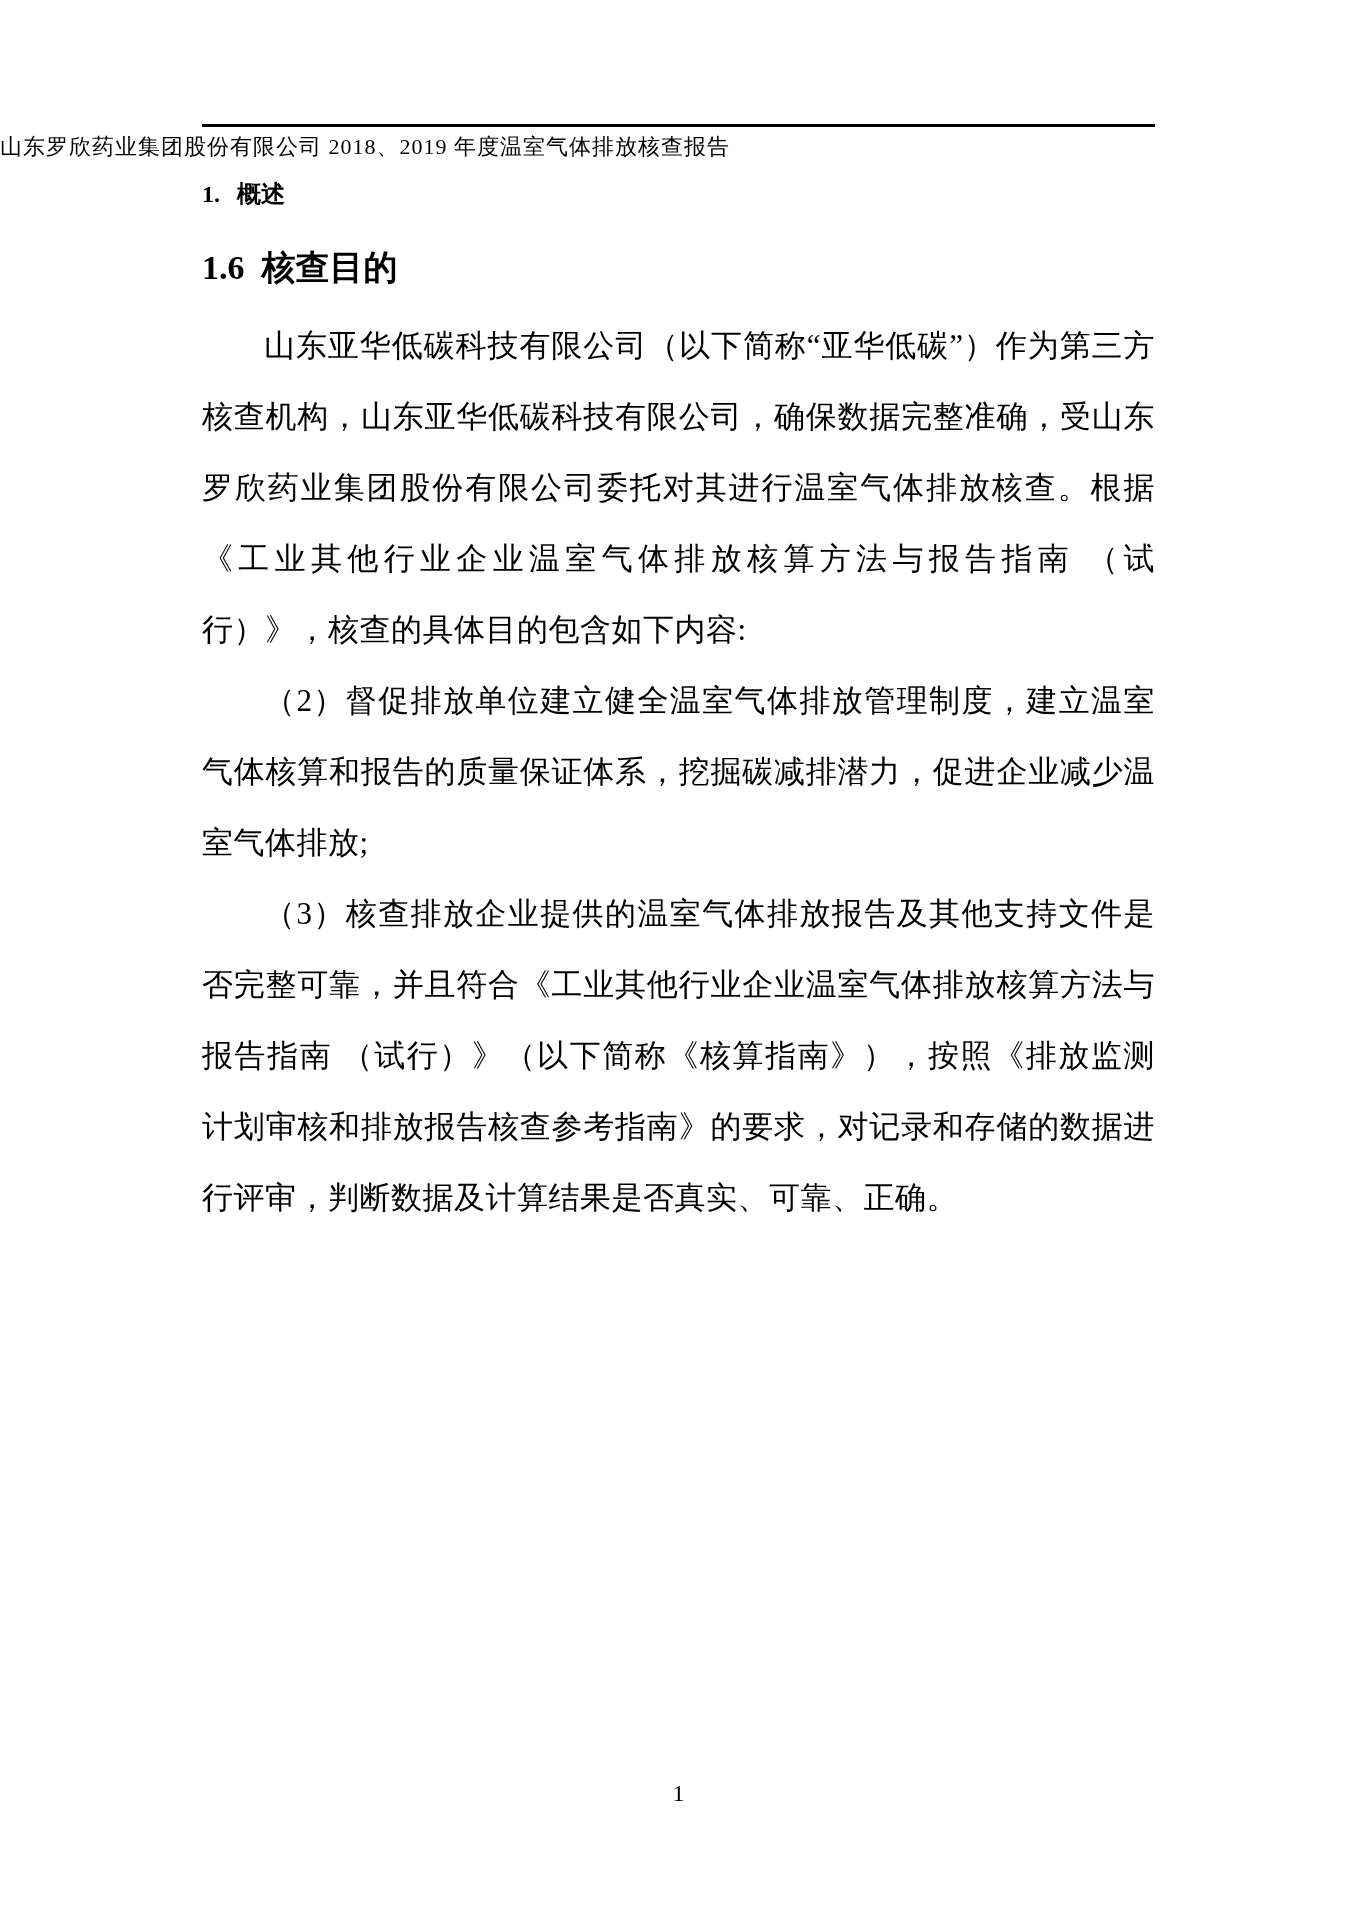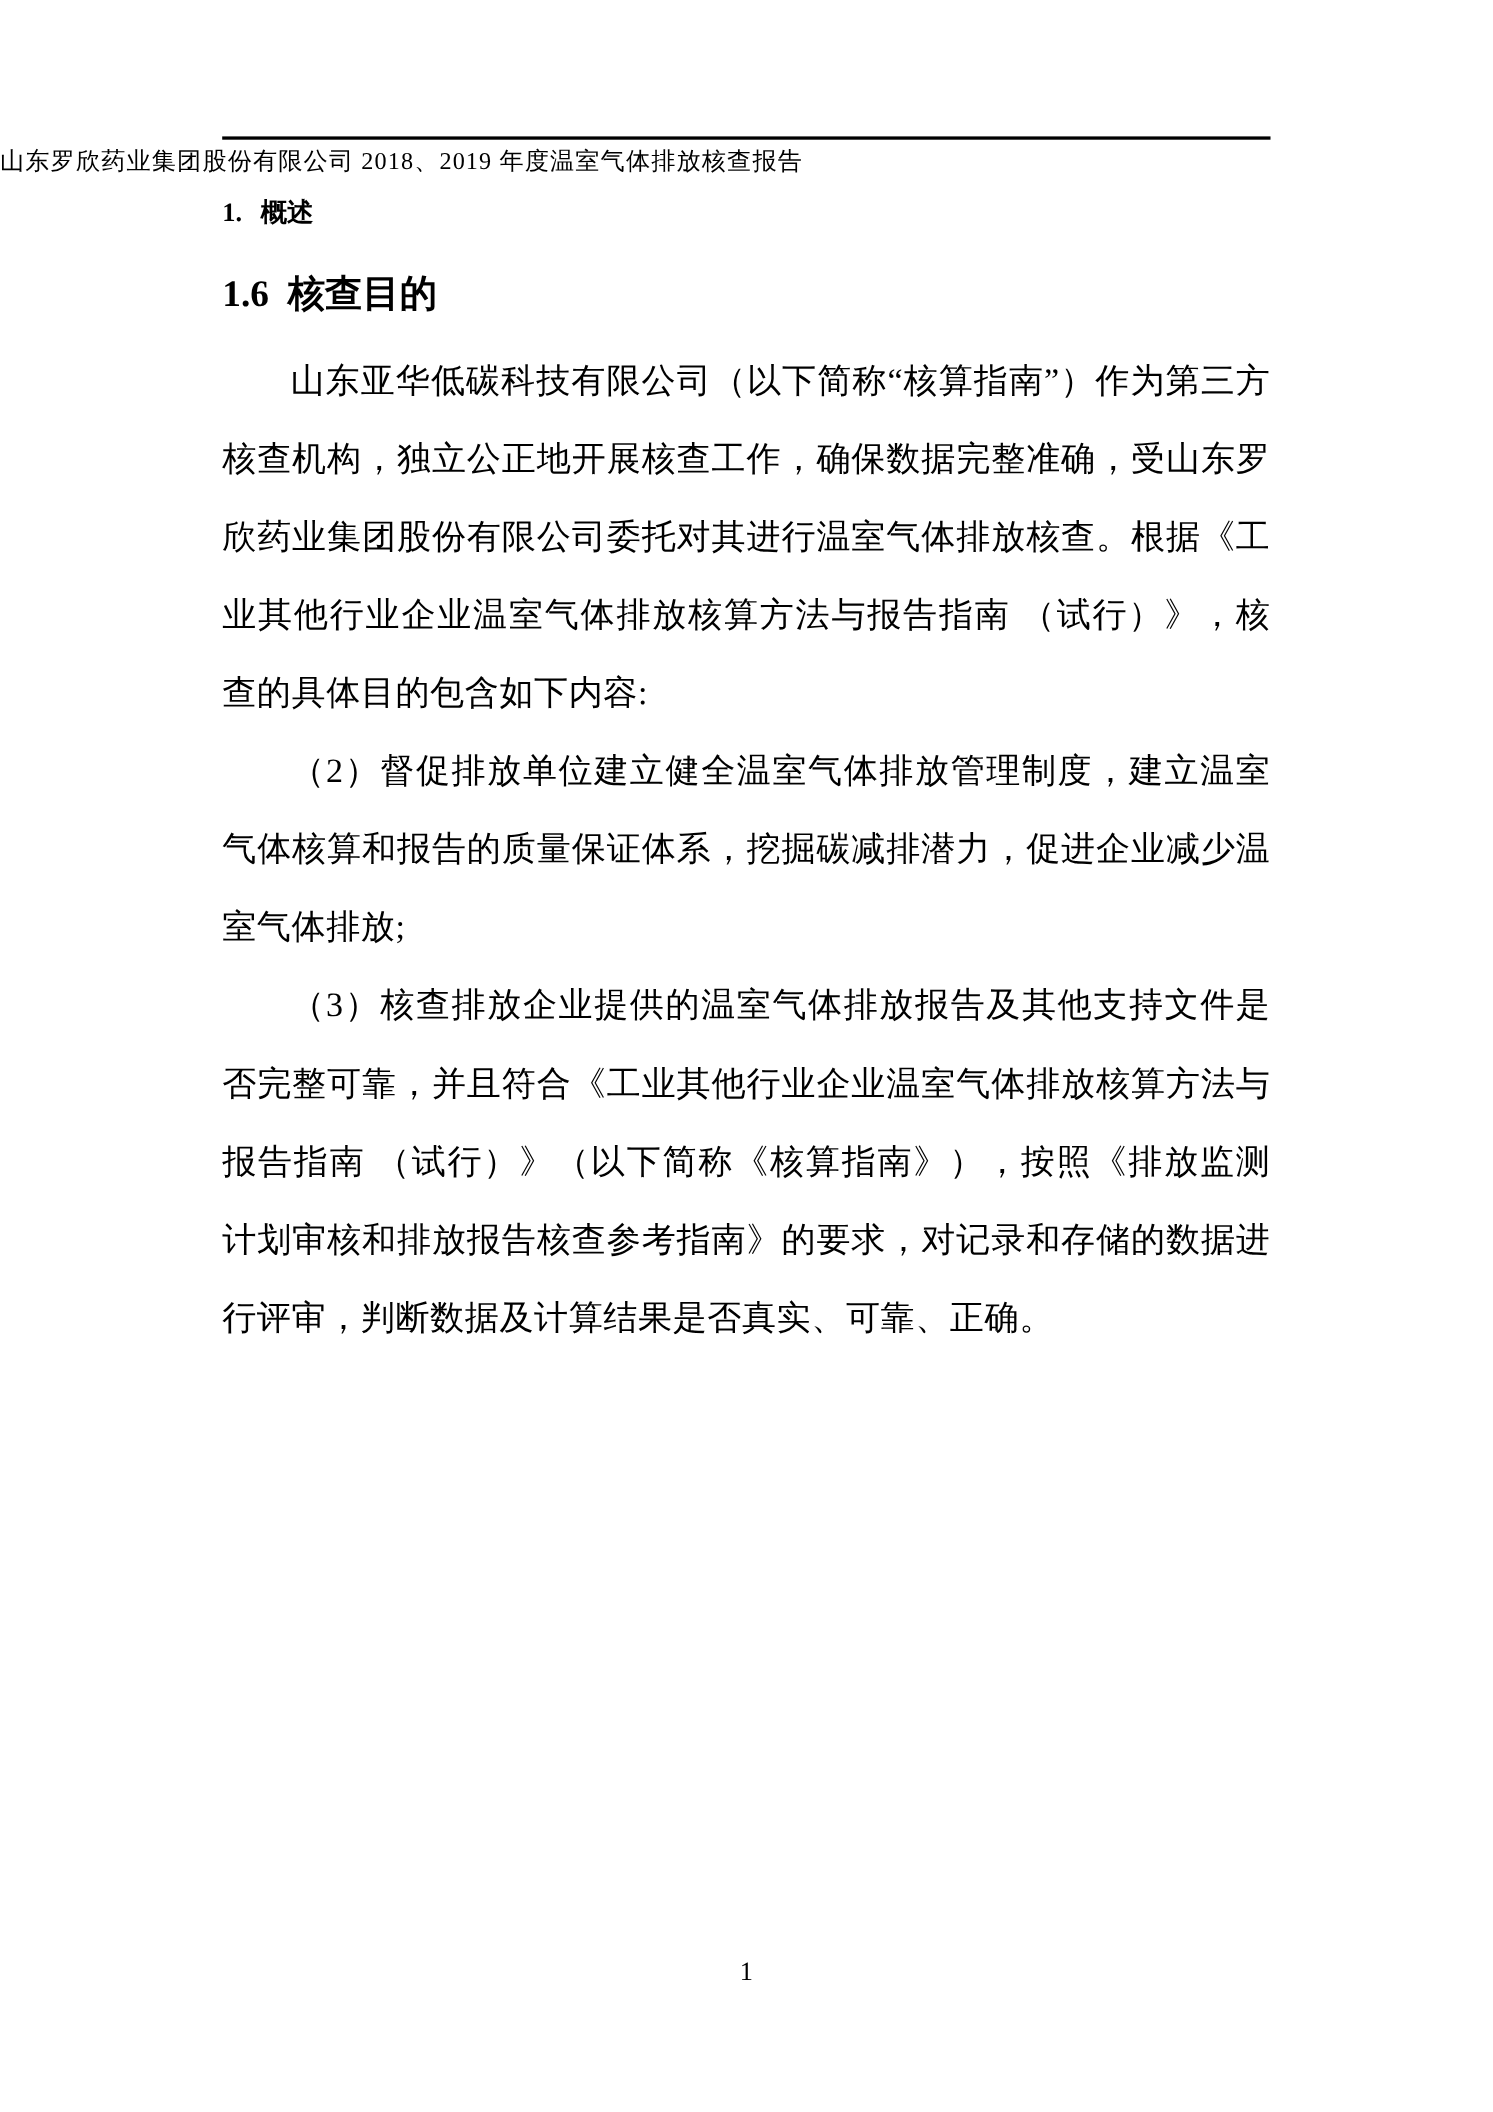--- a/index.html
+++ b/index.html
@@ -93,20 +93,20 @@
 
   <div class="h1-heading">
     <span class="heading-num">1.</span><span class="heading-text">概述</span>
   </div>
 
   <div class="h2-heading">
     <span class="heading-num">1.6</span><span class="heading-text">核查目的</span>
   </div>
 
   <div class="body-text">
-    <p>山东亚华低碳科技有限公司（以下简称“核算指南”）作为第三方核查机构，独立公正地开展核查工作，确保数据完整准确，受山东罗欣药业集团股份有限公司委托对其进行温室气体排放核查。根据《工业其他行业企业温室气体排放核算方法与报告指南 （试行）》，核查的具体目的包含如下内容:</p>
+    <p>山东亚华低碳科技有限公司（以下简称“亚华低碳”）作为第三方核查机构，山东亚华低碳科技有限公司，确保数据完整准确，受山东罗欣药业集团股份有限公司委托对其进行温室气体排放核查。根据《工业其他行业企业温室气体排放核算方法与报告指南 （试行）》，核查的具体目的包含如下内容:</p>
     <p>（2）督促排放单位建立健全温室气体排放管理制度，建立温室气体核算和报告的质量保证体系，挖掘碳减排潜力，促进企业减少温室气体排放;</p>
     <p>（3）核查排放企业提供的温室气体排放报告及其他支持文件是否完整可靠，并且符合《工业其他行业企业温室气体排放核算方法与报告指南 （试行）》（以下简称《核算指南》），按照《排放监测计划审核和排放报告核查参考指南》的要求，对记录和存储的数据进行评审，判断数据及计算结果是否真实、可靠、正确。</p>
   </div>
 
   <div class="page-number">1</div>
 
 </div>
 
 </body></html>

